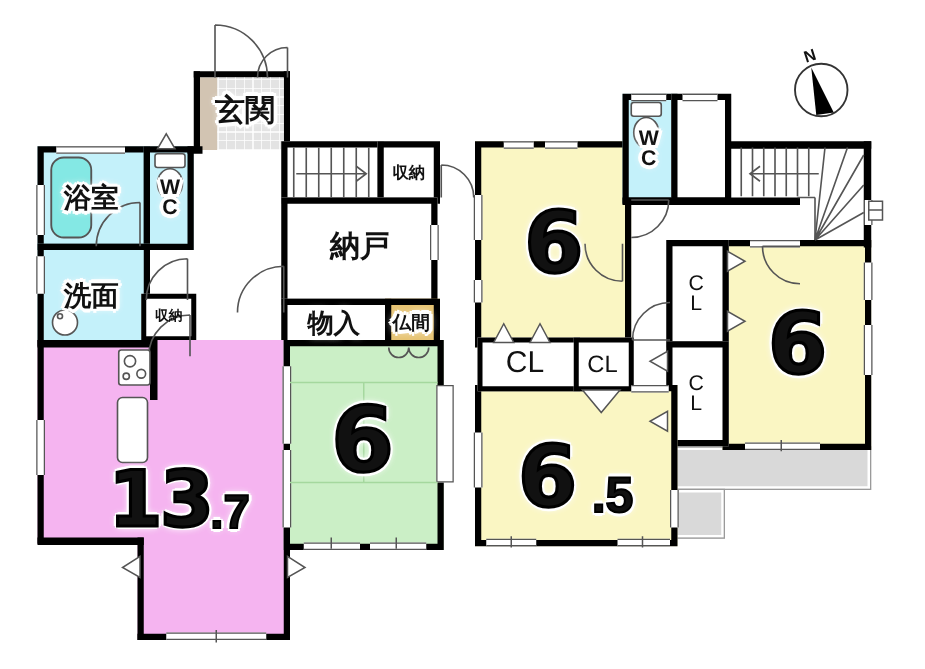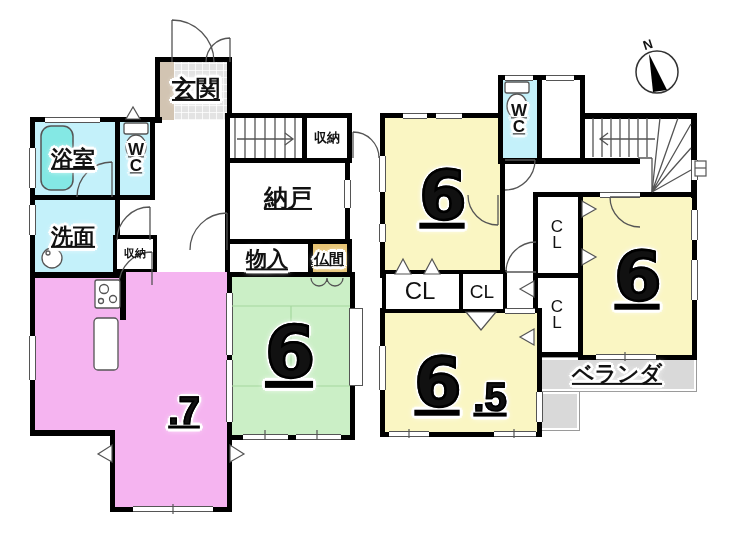--- a/index.html
+++ b/index.html
@@ -17,21 +17,21 @@
      background-image:repeating-linear-gradient(0deg,rgba(255,255,255,.75) 0 1px,transparent 1px 7px),
                       repeating-linear-gradient(90deg,rgba(255,255,255,.75) 0 1px,transparent 1px 7px);}
   .veranda{position:absolute;background:var(--veranda-gray);border:1px solid #9a9a9a;
      box-shadow:inset 0 0 0 2px #fff;z-index:5;box-sizing:border-box;}
   .wall{position:absolute;background:var(--wall-black);z-index:20;}
   .win-h{position:absolute;background:#fff;border-top:1.4px solid #555;border-bottom:1.4px solid #555;box-sizing:border-box;z-index:25;}
   .win-v{position:absolute;background:#fff;border-left:1.4px solid #555;border-right:1.4px solid #555;box-sizing:border-box;z-index:25;}
   .lbl{position:absolute;transform:translate(-50%,-50%);font-weight:bold;color:#111;
      white-space:pre-line;text-align:center;line-height:.92;z-index:40;}
   .halo{text-shadow:-2px -2px 0 #fff,2px -2px 0 #fff,-2px 2px 0 #fff,2px 2px 0 #fff,
-        0 -3px 0 #fff,0 3px 0 #fff,-3px 0 0 #fff,3px 0 0 #fff,0 0 7px #fff,0 0 7px #fff;text-decoration:underline;}
+        0 -3px 0 #fff,0 3px 0 #fff,-3px 0 0 #fff,3px 0 0 #fff,0 0 7px #fff,0 0 7px #fff;}
   .num{-webkit-text-stroke:2.5px #000;letter-spacing:-2px;font-family:"DejaVu Sans","Liberation Sans",sans-serif;}
   .num-sm{-webkit-text-stroke:1.6px #000;}
   svg.linework{position:absolute;left:0;top:0;z-index:30;pointer-events:none;}
 </style>
 </head>
 <body>
 
 <div id="plan">
 
   <div class="veranda" style="left:538px;top:357px;width:159px;height:35px;"></div>
@@ -186,30 +186,30 @@
   <div class="lbl halo" style="left:196px;top:89px;font-size:24px;">玄関</div>
   <div class="lbl halo" style="left:73px;top:159px;font-size:22px;">浴室</div>
   <div class="lbl halo" style="left:136px;top:158px;font-size:17px;">W
 C</div>
   <div class="lbl halo" style="left:73px;top:237px;font-size:22px;">洗面</div>
   <div class="lbl" style="left:135px;top:253px;font-size:11px;">収納</div>
   <div class="lbl" style="left:327px;top:138px;font-size:13px;">収納</div>
   <div class="lbl halo" style="left:288px;top:198px;font-size:24px;">納戸</div>
   <div class="lbl halo" style="left:267px;top:259px;font-size:21px;">物入</div>
   <div class="lbl halo" style="left:329px;top:259px;font-size:15px;">仏間</div>
+  <div class="lbl halo num" style="left:128px;top:399px;font-size:62px;">13</div>
   <div class="lbl halo num-sm" style="left:184px;top:411px;font-size:38px;font-weight:bold;">.7</div>
   <div class="lbl halo num" style="left:289px;top:352px;font-size:72px;">6</div>
   <div class="lbl halo" style="left:519px;top:119px;font-size:17px;">W
 C</div>
   <div class="lbl halo num" style="left:442px;top:196px;font-size:68px;">6</div>
   <div class="lbl halo num" style="left:637px;top:277px;font-size:68px;">6</div>
   <div class="lbl halo num" style="left:437px;top:383px;font-size:68px;">6</div>
   <div class="lbl halo num-sm" style="left:490px;top:397px;font-size:40px;font-weight:bold;">.5</div>
   <div class="lbl" style="left:420px;top:291px;font-size:24px;font-weight:normal;">CL</div>
   <div class="lbl" style="left:482px;top:292px;font-size:19px;font-weight:normal;">CL</div>
   <div class="lbl" style="left:557px;top:235px;font-size:17px;font-weight:normal;">C
 L</div>
   <div class="lbl" style="left:557px;top:315px;font-size:17px;font-weight:normal;">C
 L</div>
-  <div class="lbl halo" style="left:617px;top:374px;font-size:22px;">ベランダ</div>
   <div class="lbl" style="left:648px;top:45px;font-size:13px;transform:translate(-50%,-50%) rotate(-18deg);">N</div>
 
 </div>
 
 </body></html>

